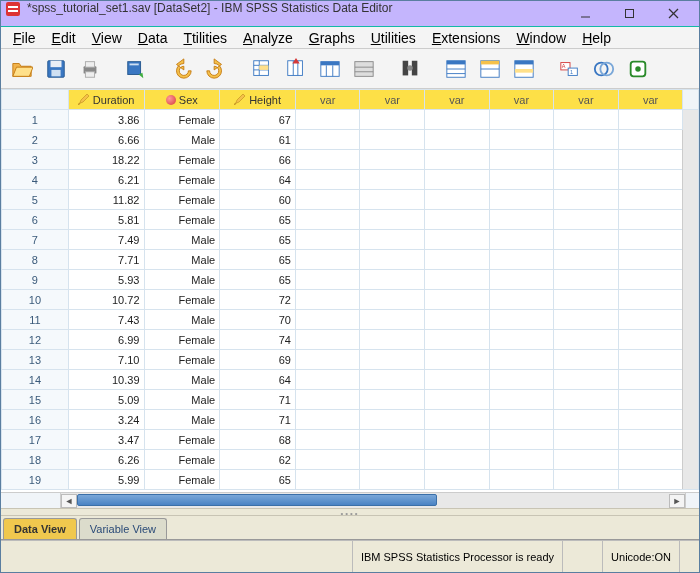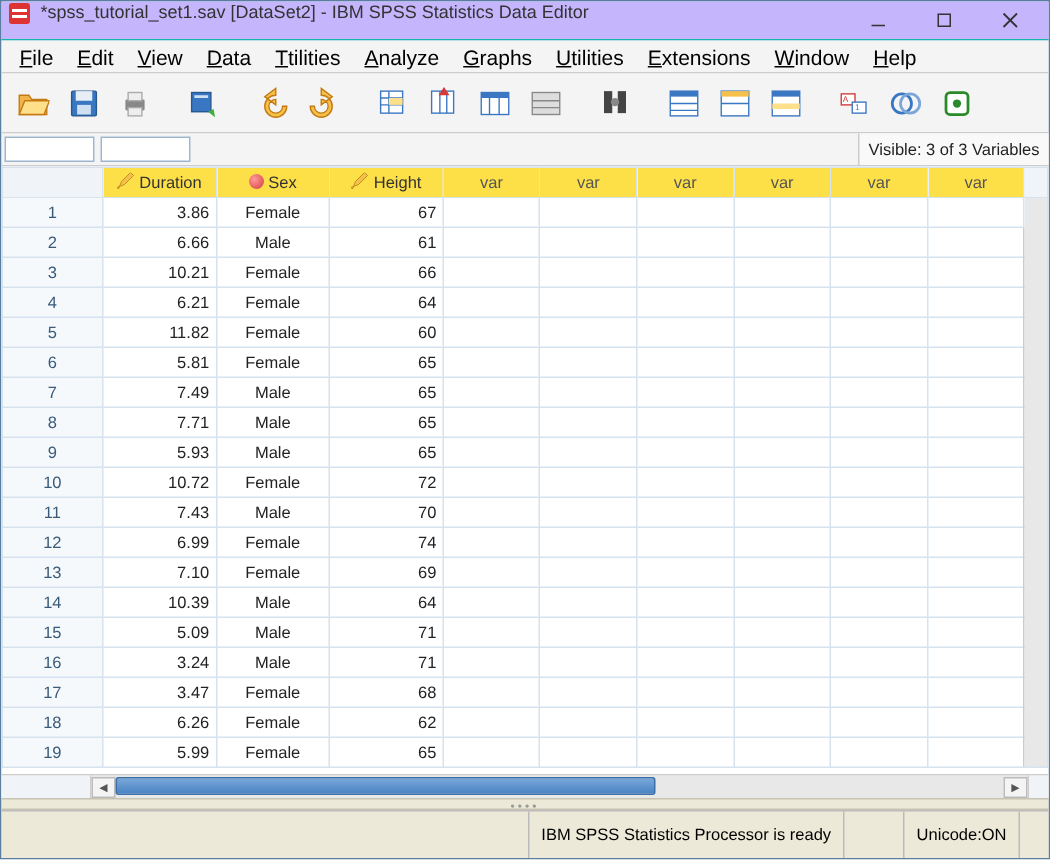--- a/index.html
+++ b/index.html
@@ -36,21 +36,21 @@
   col.sb { width: 14px; }
   th, td { border: 1px solid #d6e3ee; height: 20px; padding: 0 4px; font-size: 11px; overflow: hidden; white-space: nowrap; }
   thead th { background: #fde047; color: #555; font-weight: normal; text-align: center; position: relative; }
   thead th.defined { color: #333; }
   thead th.defined .pencil { display: inline-block; width: 12px; height: 12px; margin-right: 3px; vertical-align: -2px; }
   thead th.defined.sex .dot { display: inline-block; width: 10px; height: 10px; border-radius: 50%; background: radial-gradient(circle at 35% 35%, #ff9a9a, #d43a3a); margin-right: 3px; vertical-align: -1px; }
   thead th.rownum { background: #f0f4f8; }
   thead th.sbcorner { background: #f0f4f8; }
   tbody td.rownum { background: #f5f9fc; text-align: center; color: #3a5a7a; }
   tbody td.num { text-align: right; color: #222; }
-  tbody td.txt { text-align: center; color: #222; }
+  tbody td.txt { text-align: right; color: #222; }
   tbody td.empty { background: #fff; }
   
   .hscroll { height: 16px; display: flex; border-top: 1px solid #ccc; background: #f0f0f0; }
   .hscroll .corner { width: 60px; border-right: 1px solid #ccc; background: #f0f4f8; }
   .hscroll .track { flex: 1; background: #e8e8e8; position: relative; display: flex; align-items: center; }
   .hscroll .arrow { width: 16px; height: 14px; background: #f4f4f4; border: 1px solid #bbb; display: flex; align-items: center; justify-content: center; font-size: 9px; color: #555; }
   .hscroll .thumb { position: absolute; left: 16px; top: 1px; height: 12px; width: 360px; background: linear-gradient(#7aa7d8,#4a83c4); border: 1px solid #3a6fa8; border-radius: 2px; }
   .hscroll .endcorner { width: 14px; background: #f0f4f8; border-left: 1px solid #ccc; }
   
   td.vscroll, th.vscroll { background: #e8e8e8; padding: 0; border-left: 1px solid #ccc; }
@@ -257,25 +257,20 @@
         </svg>
       </div>
     <div class="tbtn">
         <svg viewBox="0 0 24 24">
           <rect x="4" y="4" width="16" height="16" rx="3" fill="#fff" stroke="#2a8a2a" stroke-width="2"></rect>
           <circle cx="12" cy="12" r="3" fill="#2a8a2a"></circle>
         </svg>
       </div>
   </div>
 
-  <div class="selbar">
-    <div class="selbox"></div>
-    <div class="selinput"></div>
-    <div class="visible">Visible: 3 of 3 Variables</div>
-  </div>
 
   <div class="gridwrap">
     <div class="grid">
       <table>
         <colgroup>
           <col class="rownum">
             <col class="data">
             <col class="data">
             <col class="data">
           <col class="var">
@@ -326,21 +321,21 @@
               <td class="num">61</td>
               <td class="empty"></td>
               <td class="empty"></td>
               <td class="empty"></td>
               <td class="empty"></td>
               <td class="empty"></td>
               <td class="empty"></td>
             </tr>
             <tr>
               <td class="rownum">3</td>
-              <td class="num">10.21</td>
+              <td class="num">18.22</td>
               <td class="txt">Female</td>
               <td class="num">66</td>
               <td class="empty"></td>
               <td class="empty"></td>
               <td class="empty"></td>
               <td class="empty"></td>
               <td class="empty"></td>
               <td class="empty"></td>
             </tr>
             <tr>
@@ -544,20 +539,24 @@
         <div class="arrow">◄</div>
         <div class="thumb"></div>
         <div class="arrow" style="margin-left:auto">►</div>
       </div>
       <div class="endcorner"></div>
     </div>
   </div>
 
   <div class="grip">••••</div>
 
+  <div class="viewtabs">
+    <div class="viewtab active">Data View</div>
+    <div class="viewtab">Variable View</div>
+  </div>
 
   <div class="statusbar">
     <div class="spacer"></div>
     <div class="cell">IBM SPSS Statistics Processor is ready</div>
     <div class="cell" style="width:40px"></div>
     <div class="cell">Unicode:ON</div>
     <div class="cell" style="width:20px"></div>
   </div>
 
 </div>

